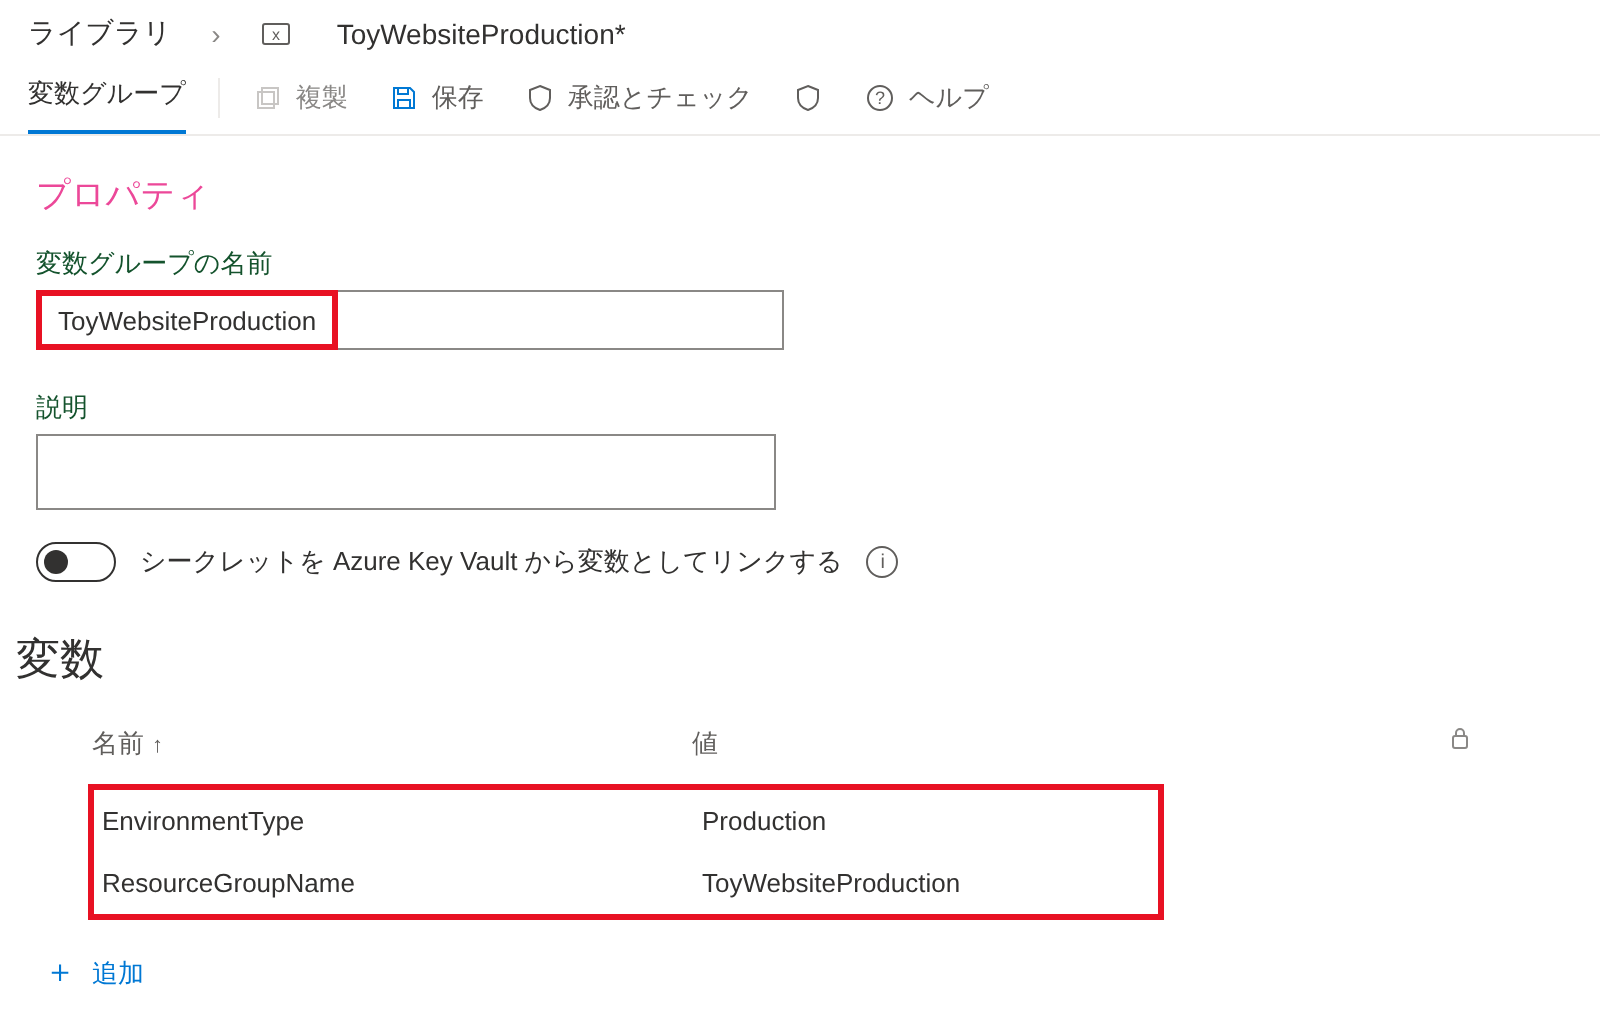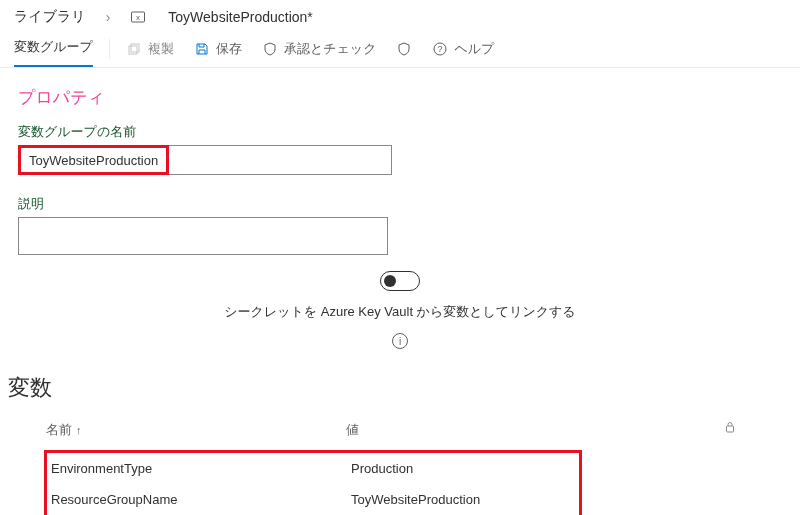--- a/index.html
+++ b/index.html
@@ -30,21 +30,21 @@
   .field-group { padding: 8px 18px 0; }
   .field-label { font-size: 13px; color:#14532d; margin-bottom:4px; display:block;}
   .text-input {
     width: 370px; height: 30px; border:1px solid #8a8886; padding: 0 8px;
     font-family: inherit; font-size: 13px; color:#323130;
   }
   .nm-outer { display:flex;}
   .nm-outer .boxed { border:3px solid #e81123; display:flex; align-items:center;}
   .nm-outer .after { border:1px solid #8a8886; border-left:none; height:30px; width:223px;}
   
-  .kv-toggle-row { display:flex; align-items:center; gap:12px; padding: 16px 18px 6px; flex-direction: column;}
+  .kv-toggle-row { display:flex; align-items:center; gap:12px; padding: 16px 18px 6px;}
   .toggle {
     width:40px; height:20px; border:1px solid #323130; border-radius:10px; position:relative; background:#fff;
   }
   .toggle::after {
     content:""; position:absolute; left:3px; top:3px; width:12px; height:12px; background:#323130; border-radius:50%;
   }
   .info-icon { width:16px; height:16px; border:1px solid #605e5c; border-radius:50%; display:flex; align-items:center; justify-content:center; font-size:10px; color:#605e5c;}
   
   .vars-title { font-size:22px; padding: 18px 8px 4px;}
   .vars-table { padding: 4px 18px 0;}

